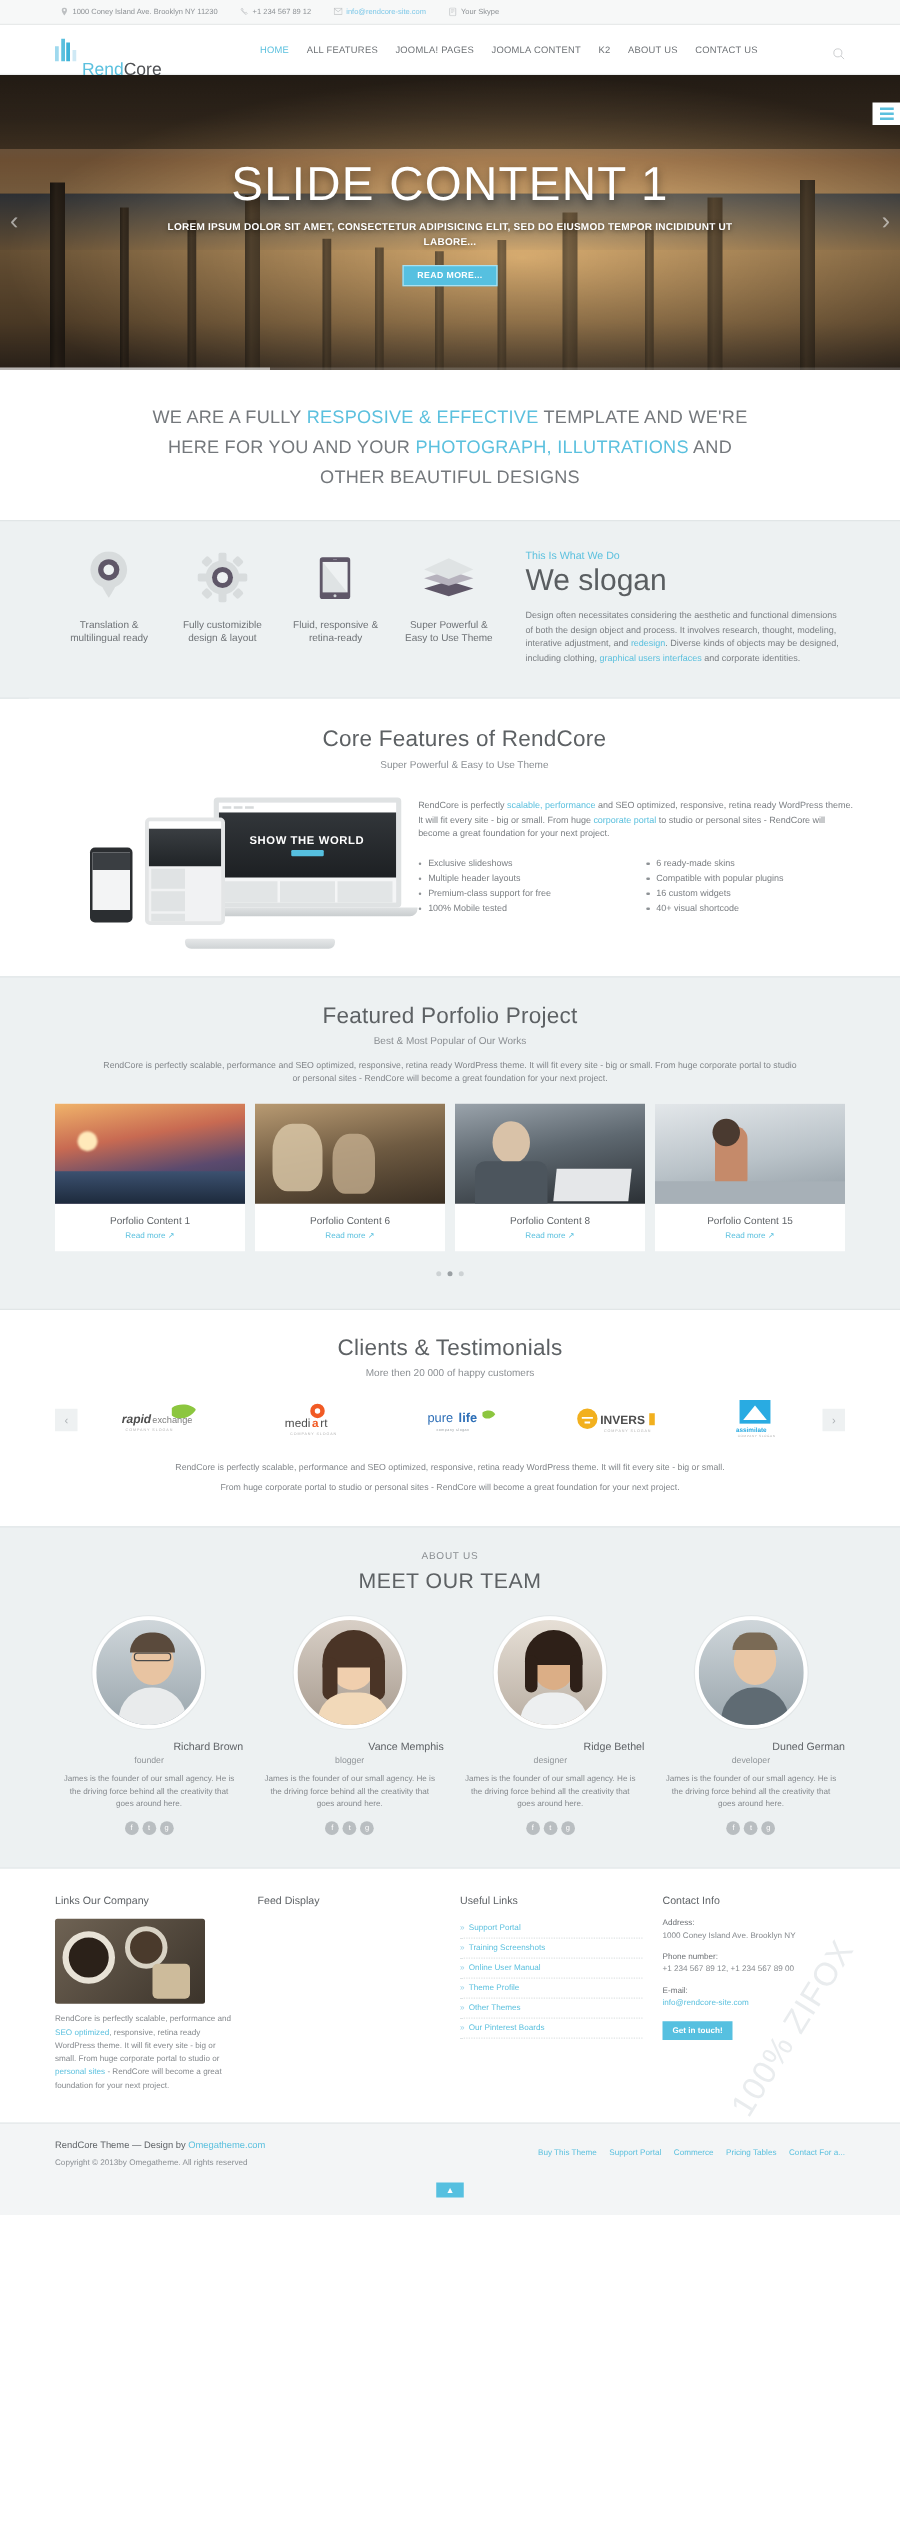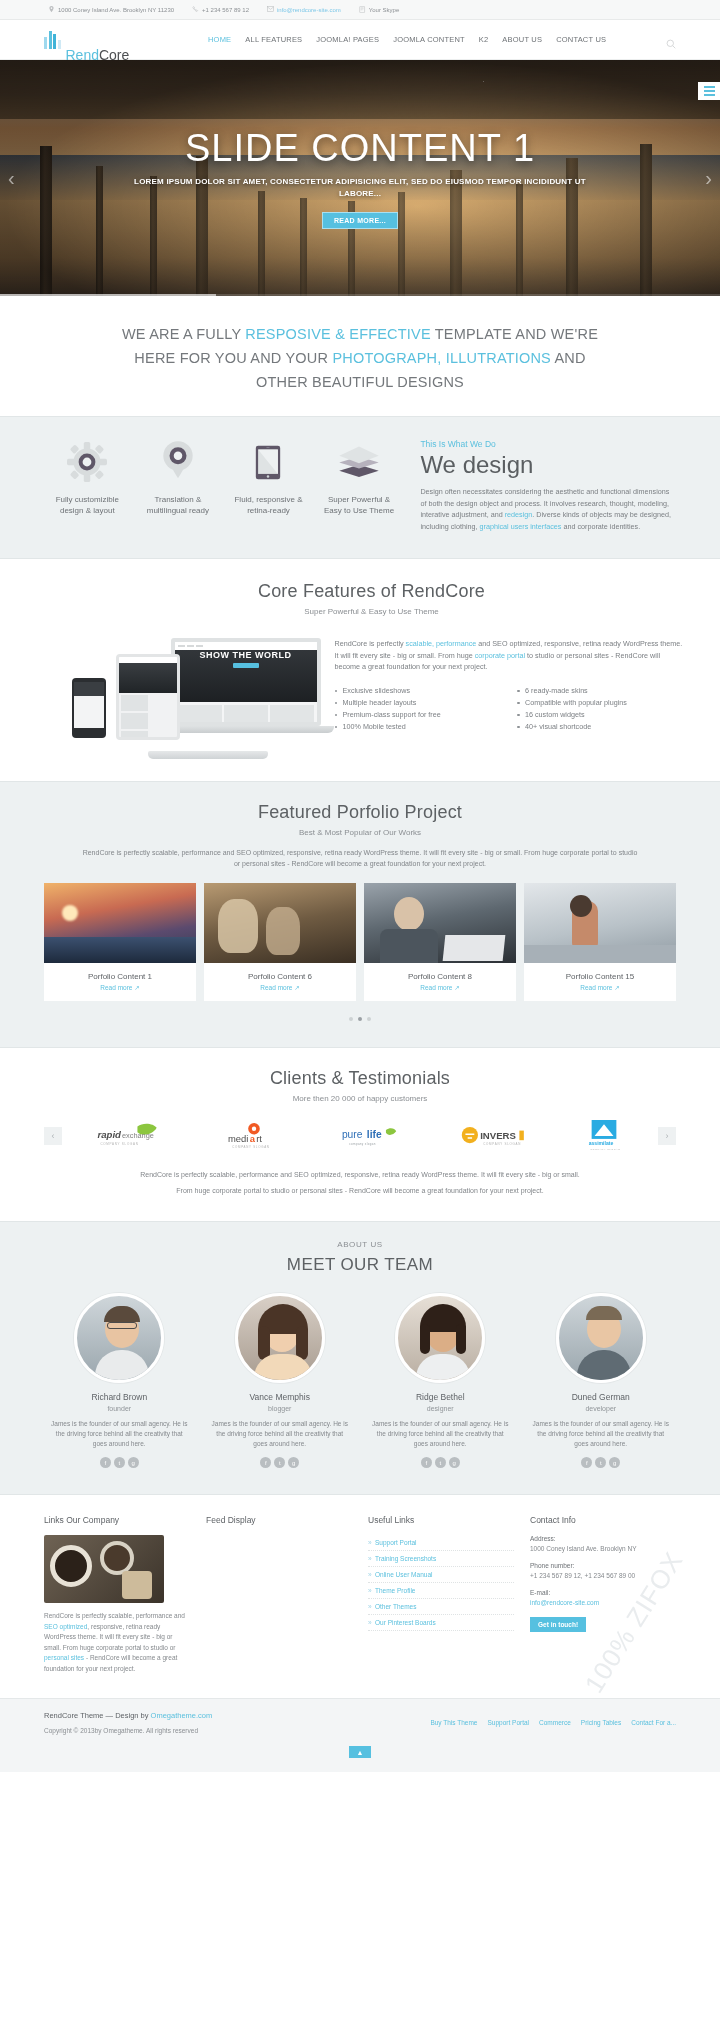--- a/index.html
+++ b/index.html
@@ -142,21 +142,21 @@
   .core-lists ul { list-style:none; flex:1; }
   .core-lists li { font-size:7.2px; line-height:12px; color:#7b7f83; padding-left:8px; position:relative; }
   .core-lists li:before { content:""; position:absolute; left:0; top:5px; width:2.5px;height:2.5px;border-radius:50%;background:#8e9296;}
 
   
   .dev-laptop { position:absolute; right:0; top:6px; width:150px; }
   .dev-laptop .screen { width:150px; height:88px; background:#e9ebec; border:4px solid #dfe2e3; border-radius:3px; overflow:hidden; position:relative;}
   .dev-laptop .base { width:176px; height:7px; margin-left:-13px; background:linear-gradient(180deg,#dfe2e3,#c9cdcf); border-radius:0 0 6px 6px;}
   .mock-bar { height:8px; background:#fff; display:flex; align-items:center; gap:2px; padding:0 3px;}
   .mock-bar i { width:7px;height:2px;background:#d6d9da;display:block;}
-  .mock-hero { height:52px; background:linear-gradient(180deg,#32363a,#1d2023); position:relative; display:flex;flex-direction:column;align-items:center;justify-content:flex-start;}
+  .mock-hero { height:52px; background:linear-gradient(180deg,#32363a,#1d2023); position:relative; display:flex;flex-direction:column;align-items:center;justify-content:center;}
   .mock-hero .t{color:#fff;font-size:9px;font-weight:700;letter-spacing:.5px;}
   .mock-hero .b{margin-top:3px;width:26px;height:5px;background:#56c0e0;border-radius:1px;}
   .mock-foot { height:24px; background:#f4f5f6; display:flex; gap:2px; padding:3px;}
   .mock-foot i{flex:1;background:#e2e5e6;display:block;}
   .dev-tablet { position:absolute; left:60px; top:22px; width:64px; height:86px; background:#f1f2f3; border:3px solid #e3e5e6; border-radius:4px; overflow:hidden;}
   .dev-tablet .tb{height:6px;background:#fff;}
   .dev-tablet .th{height:30px;background:linear-gradient(180deg,#3a3e42,#202427);}
   .dev-tablet .tg{display:flex;flex-wrap:wrap;gap:2px;padding:2px;}
   .dev-tablet .tg i{width:27px;height:16px;background:#e0e3e4;display:block;}
   .dev-phone { position:absolute; left:16px; top:46px; width:34px; height:60px; background:#2b2e31; border-radius:4px; padding:4px 2px;}
@@ -186,21 +186,21 @@
   .cl-foot { text-align:center; font-size:7px; line-height:16px; color:#82868a; margin-top:16px;}
 
   
   .team { padding:18px 0 26px; }
   .team-kicker { text-align:center; font-size:8px; color:#8b8f93; letter-spacing:.6px;}
   .team-title { text-align:center; font-size:17px; font-weight:300; color:#5d6164; margin-top:6px; letter-spacing:.4px;}
   .team-row { display:flex; gap:10px; margin-top:18px; }
   .member { flex:1; text-align:center; }
   .avatar { width:90px;height:90px;border-radius:50%;margin:0 auto;overflow:hidden;position:relative;
     border:3px solid #fff; box-shadow:0 0 0 1px #e3e7e8;}
-  .m-name { font-size:8.5px; color:#5f6367; margin-top:9px; }
+  .m-name { font-size:8.5px; color:#5f6367; margin-top:9px;text-align:right; }
   .m-role { font-size:7px; color:#9095 99; color:#909599; margin-top:3px; }
   .m-bio { font-size:6.5px; line-height:10px; color:#85898d; margin-top:7px; padding:0 6px;}
   .m-social { display:flex; justify-content:center; gap:3px; margin-top:8px;}
   .m-social i { width:11px;height:11px;border-radius:50%;background:#b9bec1;display:flex;align-items:center;justify-content:center;
      color:#fff;font-size:6px;font-style:normal; cursor:pointer;}
 
   
   .ftop { background:#fff; padding:20px 0 24px; }
   .ftop-row { display:flex; gap:16px; }
   .fcol { flex:1; }
@@ -356,20 +356,33 @@
     <p>OTHER BEAUTIFUL DESIGNS</p>
   </div>
 </section>
 
 <section class="sec-grey">
   <div class="inner feat-wrap">
     <div class="feat-icons">
 
       <div class="feat">
         <div class="glyph">
+          <svg viewBox="0 0 44 54" width="34" height="42">
+            <circle cx="22" cy="19" r="19" fill="#d8dcdd"></circle>
+            <path d="M22 6c-7.2 0-13 5.8-13 13 0 9.7 13 29 13 29s13-19.3 13-29c0-7.2-5.8-13-13-13z" fill="#d8dcdd"></path>
+            <circle cx="22" cy="19" r="11" fill="#5f5768"></circle>
+            <circle cx="22" cy="19" r="5.5" fill="#eef1f2"></circle>
+          </svg>
+        </div>
+        <div class="cap" style="white-space:pre-line">Translation &amp;
+multilingual ready</div>
+      </div>
+
+      <div class="feat">
+        <div class="glyph">
           <svg viewBox="0 0 50 50" width="40" height="40">
             <g fill="#d8dcdd">
               <circle cx="25" cy="25" r="17"></circle>
               <rect x="21" y="0" width="8" height="10" rx="2"></rect>
                 <rect x="21" y="40" width="8" height="10" rx="2"></rect>
               <rect x="0" y="21" width="10" height="8" rx="2"></rect>
                 <rect x="40" y="21" width="10" height="8" rx="2"></rect>
               <rect x="5" y="5" width="9" height="8" rx="2" transform="rotate(-45 9.5 9)"></rect>
               <rect x="36" y="5" width="9" height="8" rx="2" transform="rotate(45 40.5 9)"></rect>
               <rect x="5" y="37" width="9" height="8" rx="2" transform="rotate(45 9.5 41)"></rect>
@@ -378,33 +391,20 @@
             <circle cx="25" cy="25" r="10.5" fill="#5f5768"></circle>
             <circle cx="25" cy="25" r="5.5" fill="#eef1f2"></circle>
           </svg>
         </div>
         <div class="cap" style="white-space:pre-line">Fully customizible
 design &amp; layout</div>
       </div>
 
       <div class="feat">
         <div class="glyph">
-          <svg viewBox="0 0 44 54" width="34" height="42">
-            <circle cx="22" cy="19" r="19" fill="#d8dcdd"></circle>
-            <path d="M22 6c-7.2 0-13 5.8-13 13 0 9.7 13 29 13 29s13-19.3 13-29c0-7.2-5.8-13-13-13z" fill="#d8dcdd"></path>
-            <circle cx="22" cy="19" r="11" fill="#5f5768"></circle>
-            <circle cx="22" cy="19" r="5.5" fill="#eef1f2"></circle>
-          </svg>
-        </div>
-        <div class="cap" style="white-space:pre-line">Translation &amp;
-multilingual ready</div>
-      </div>
-
-      <div class="feat">
-        <div class="glyph">
           <svg viewBox="0 0 34 46" width="26" height="35">
             <rect x="1" y="1" width="32" height="44" rx="3" fill="#5f5768"></rect>
             <rect x="4" y="6" width="26" height="32" fill="#dfe3e4"></rect>
             <path d="M4 6h26v32z" fill="#eef1f2"></path>
             <circle cx="17" cy="41.5" r="1.6" fill="#cfd4d6"></circle>
             <rect x="15" y="3" width="4" height="1" fill="#8e8898"></rect>
           </svg>
         </div>
         <div class="cap" style="white-space:pre-line">Fluid, responsive &amp;
 retina-ready</div>
@@ -419,21 +419,21 @@
           </svg>
         </div>
         <div class="cap" style="white-space:pre-line">Super Powerful &amp;
 Easy to Use Theme</div>
       </div>
 
     </div>
 
     <div class="wedesign">
       <div class="wd-kicker">This Is What We Do</div>
-      <div class="wd-title">We design</div>
+      <div class="wd-title">We slogan</div>
       <div class="wd-body">
         <span>Design often necessitates considering the aesthetic and functional dimensions of both the design object and process. It involves research, thought, modeling, interative adjustment, and </span><a href="#">redesign</a><span>. Diverse kinds of objects may be designed, including clothing, </span><a href="#">graphical users interfaces</a><span> and corporate identities.</span>
       </div>
     </div>
   </div>
 </section>
 
 <section class="sec-white core">
   <div class="inner">
     <div class="sec-title">Core Features of RendCore</div>

